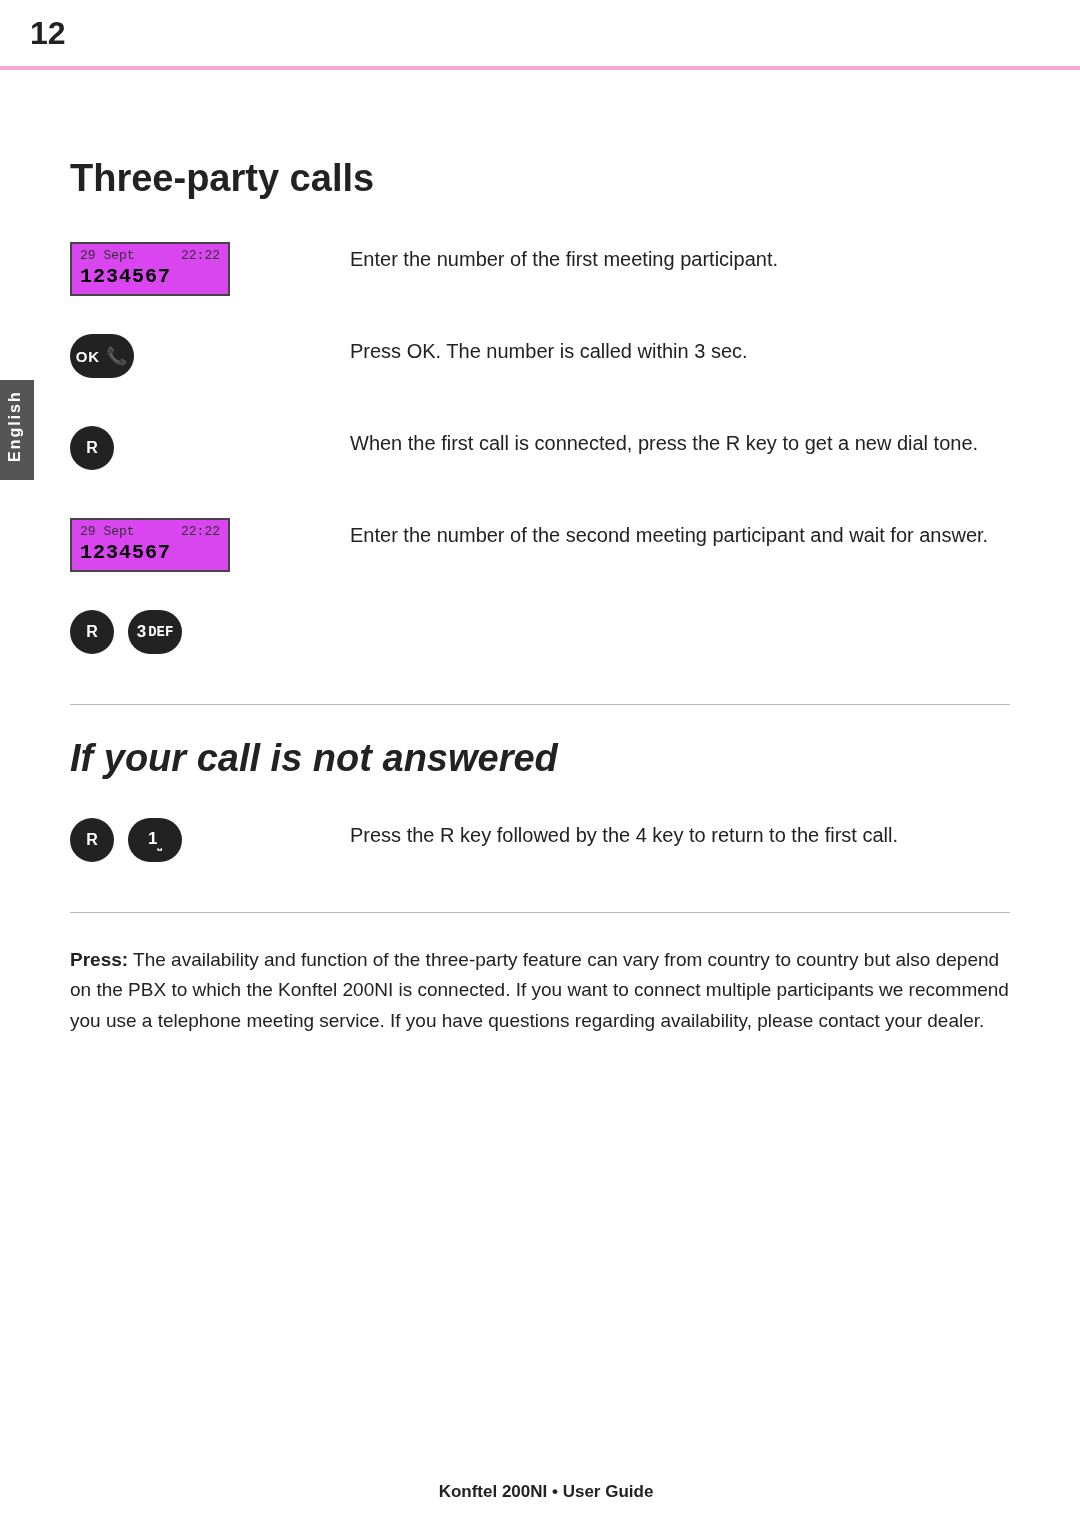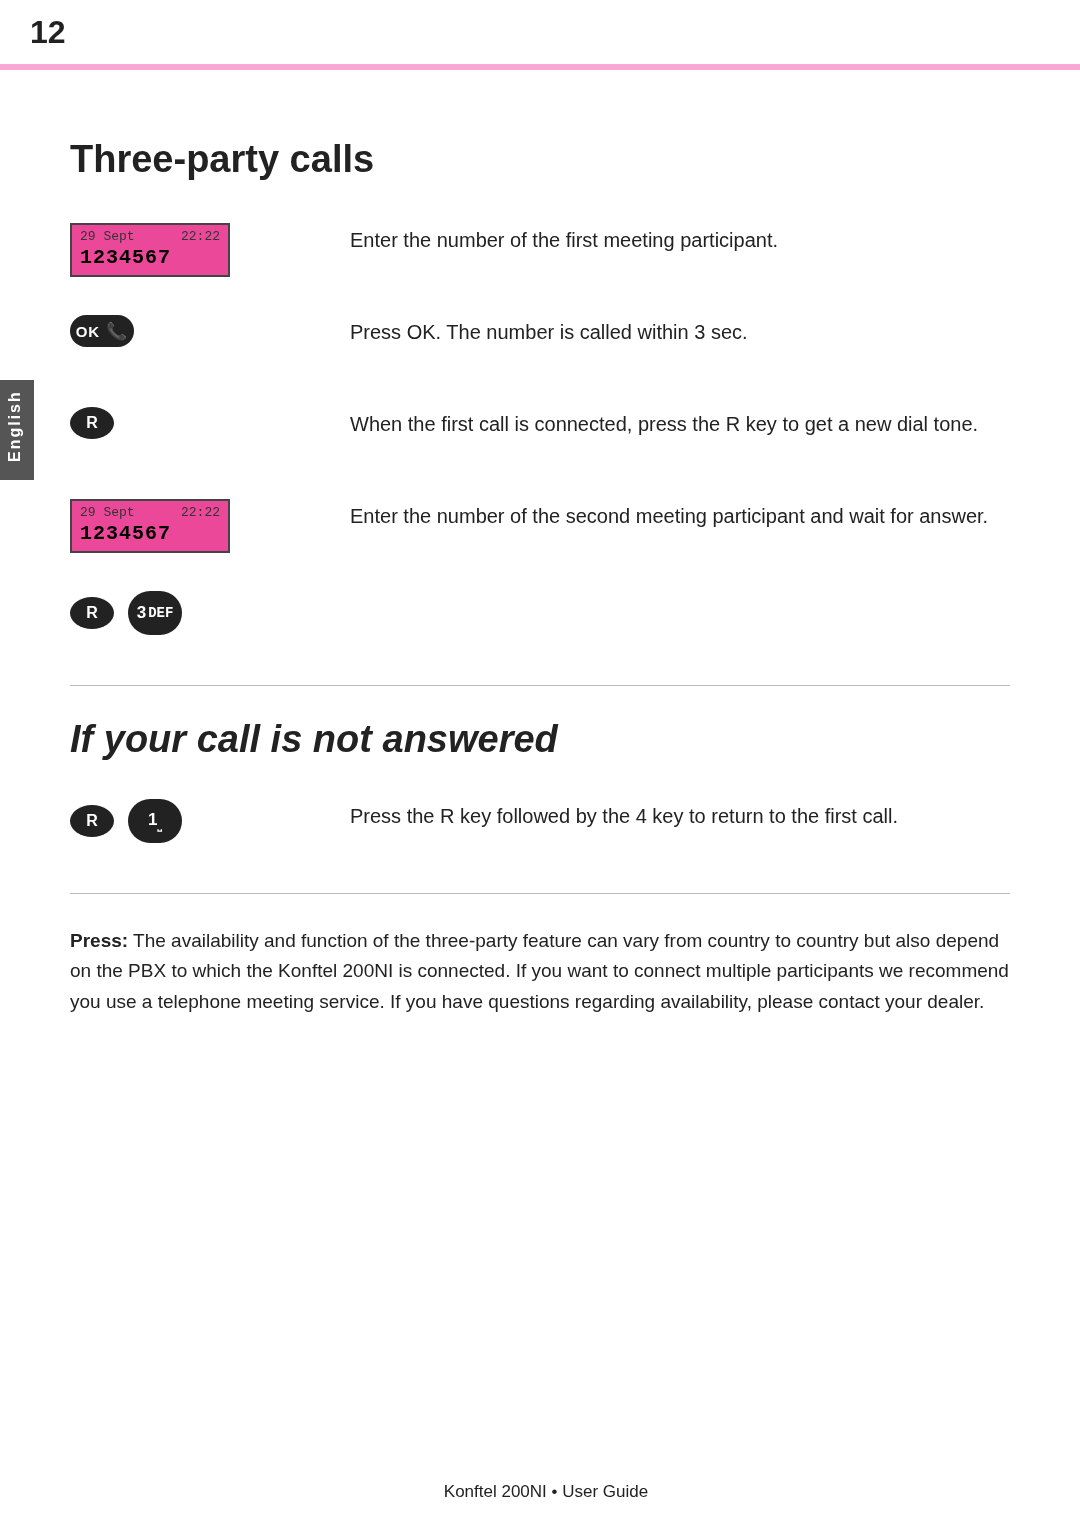--- a/index.html
+++ b/index.html
@@ -15,21 +15,21 @@
       font-family: Arial, Helvetica, sans-serif;
       color: #1a1a1a;
       position: relative;
     }
 
     
     .header-bar {
       display: flex;
       align-items: stretch;
       height: 70px;
-      border-bottom: 6px solid #f9a8d4;
+      border-bottom: 4px solid #f9a8d4;
     }
 
     .page-number {
       display: flex;
       align-items: center;
       padding: 0 30px;
       font-size: 32px;
       font-weight: bold;
       color: #222;
     }
@@ -41,22 +41,23 @@
       align-items: center;
       padding: 0 30px;
       font-size: 34px;
       font-weight: bold;
       letter-spacing: 1px;
       min-width: 240px;
     }
 
     
     .main-content {
-      padding: 48px 70px 60px 70px;
+      padding: 60px 70px 60px 70px;
       position: relative;
+      margin-top: 7px;
     }
 
     
     .section-heading {
       font-size: 38px;
       font-weight: bold;
       color: #222;
       margin-bottom: 40px;
       margin-top: 20px;
     }
@@ -82,21 +83,21 @@
       flex: 1;
       font-size: 20px;
       color: #222;
       line-height: 1.5;
       padding-top: 4px;
     }
 
     
     .phone-display {
       border: 2px solid #444;
-      background: #ec4899;
+      background: #d946ef;
       width: 160px;
       padding: 4px 8px 6px 8px;
       font-family: 'Courier New', monospace;
     }
 
     .phone-display-top {
       display: flex;
       justify-content: space-between;
       font-size: 13px;
       color: #333;
@@ -109,21 +110,21 @@
       color: #000;
       letter-spacing: 1px;
     }
 
     
     .key-btn {
       display: inline-flex;
       align-items: center;
       justify-content: center;
       width: 44px;
-      height: 32px;
+      height: 44px;
       border-radius: 50%;
       background: #222;
       color: #fff;
       font-weight: bold;
       font-size: 16px;
       margin-right: 6px;
       flex-shrink: 0;
     }
 
     .key-btn.ok-btn {
@@ -214,21 +215,21 @@
     }
 
     
     .footer {
       position: absolute;
       bottom: 30px;
       left: 0;
       right: 0;
       text-align: center;
       font-size: 17px;
-      font-weight: normal;
+      font-weight: bold;
       color: #222;
       margin-left: 12px;
     }
 
     .divider {
       border: none;
       border-top: 1.5px solid #bbb;
       margin: 36px 0 32px 0;
     }
 

